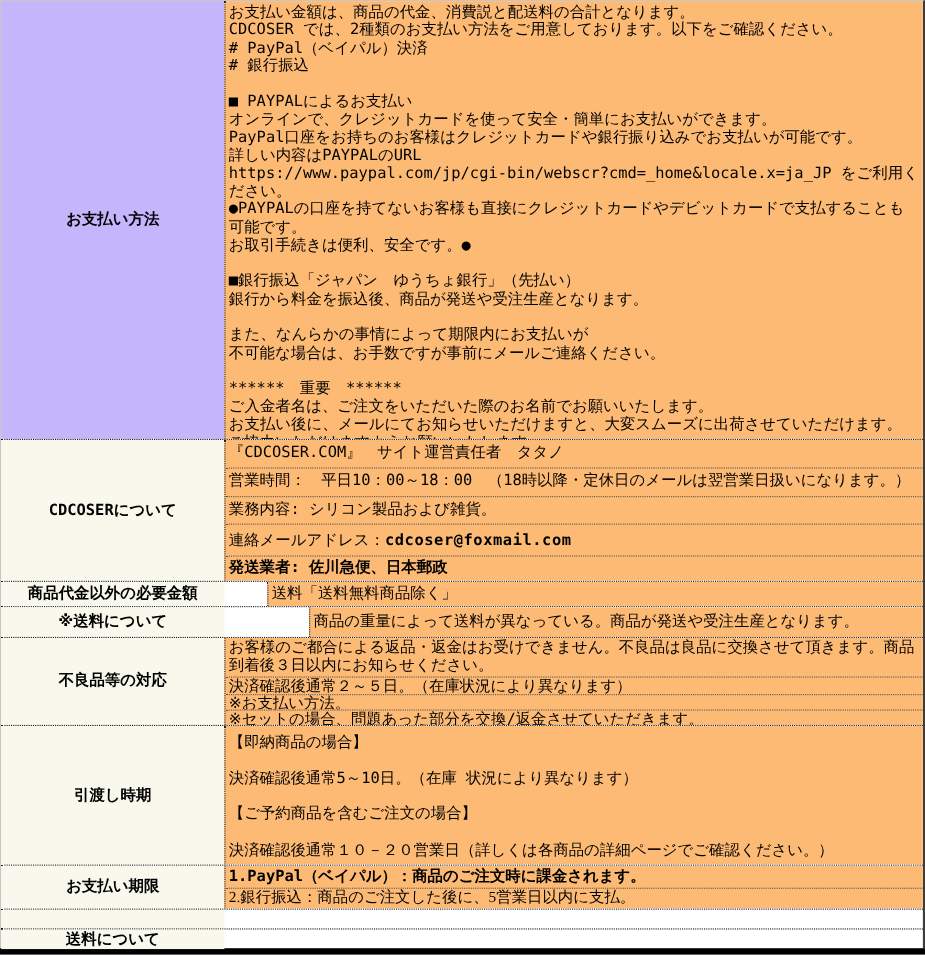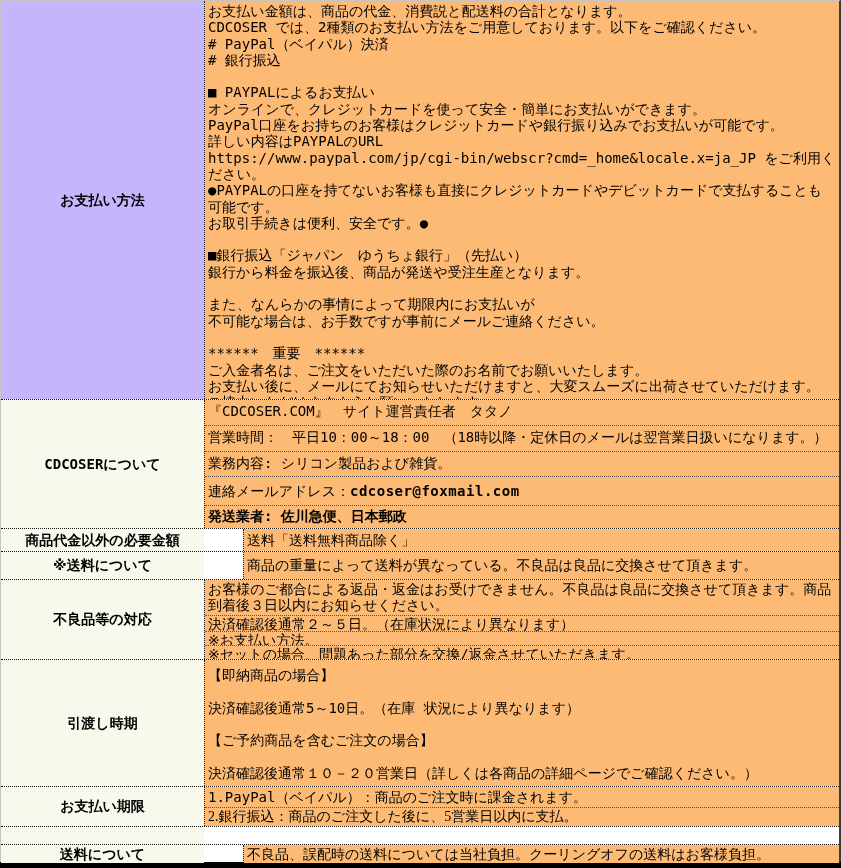--- a/index.html
+++ b/index.html
@@ -31,34 +31,34 @@
   .content{white-space:pre-wrap;padding:2px 3px 0 3px;box-sizing:border-box;}
   .subcol{display:flex;flex-direction:column;}
   .sub{box-sizing:border-box;overflow:hidden;padding:3px 3px 0 3px;white-space:pre-wrap;}
   .sub + .sub{border-top:1px dotted #555;}
   .center-y{display:flex;align-items:center;padding-top:0;margin-left:39px;}
   .email-val{font-weight:bold;letter-spacing:0.5px;}
   
   .h-pay{height:398px;}
   .h-about{height:129px;}
   .h-extra{height:23px;}
-  .h-ship{height:28px;}
+  .h-ship{height:28px;gap:38px;}
   .h-def{height:80px;}
   .h-deliv{height:127px;}
   .h-dead{height:40px;}
   .h-rdead{height:18px;flex-direction:column;}
   .h-rship{height:19px;}
   .s25{height:25px;}
   .s26{height:26px;}
   .s29{height:29px;padding-top:6px;}
   .s23{height:23px;padding-top:2px;font-weight:bold;}
   .s35{height:35px;padding-top:1px;}
   .s16{height:16px;padding-top:0;}
   .s14{height:14px;padding-top:0;}
-  .s20{height:20px;padding-top:2px;}
+  .s20{height:20px;padding-top:2px;font-weight:bold;}
   .s19{height:19px;padding-top:1px;font-family:Liberation Serif, serif;}
   .deliv-pad{padding-top:7px;}
   .bottom-bar{width:841px;height:6px;background:#000;}
 </style>
 </head>
 <body>
 
 <div class="sheet">
 
   <div class="row h-pay">
@@ -104,21 +104,21 @@
   <div class="row h-extra">
     <div class="hcell">商品代金以外の必要金額</div>
     <div class="vcell center-y">
       <div class="content" style="padding-top:0;">送料「送料無料商品除く」</div>
     </div>
   </div>
 
   <div class="row h-ship">
     <div class="hcell">※送料について</div>
     <div class="vcell center-y">
-      <div class="content" style="padding-top:0;">商品の重量によって送料が異なっている。不良品は良品に交換させて頂きます。</div>
+      <div class="content" style="padding-top:0;">商品の重量によって送料が異なっている。商品が発送や受注生産となります。</div>
     </div>
   </div>
 
   <div class="row h-def">
     <div class="hcell">不良品等の対応</div>
     <div class="vcell subcol">
       <div class="sub s35">お客様のご都合による返品・返金はお受けできません。不良品は良品に交換させて頂きます。商品到着後３日以内にお知らせください。</div>
       <div class="sub s16">決済確認後通常２～５日。（在庫状況により異なります）</div>
       <div class="sub s14">※お支払い方法。</div>
       <div class="sub s14">※セットの場合、問題あった部分を交換/返金させていただきます。</div>
@@ -148,20 +148,17 @@
 
   <div class="row h-rdead">
     <div class="hcell">返品期限</div>
     <div class="vcell center-y">
       <div class="content" style="padding-top:0;">納品より３日（お支払い後に、未開封品のみ）</div>
     </div>
   </div>
 
   <div class="row h-rship">
     <div class="hcell">送料について</div>
-    <div class="vcell center-y">
-      <div class="content" style="padding-top:0;">不良品、誤配時の送料については当社負担。クーリングオフの送料はお客様負担。</div>
-    </div>
   </div>
 
 </div>
 
 <div class="bottom-bar"></div>
 
 </body></html>

